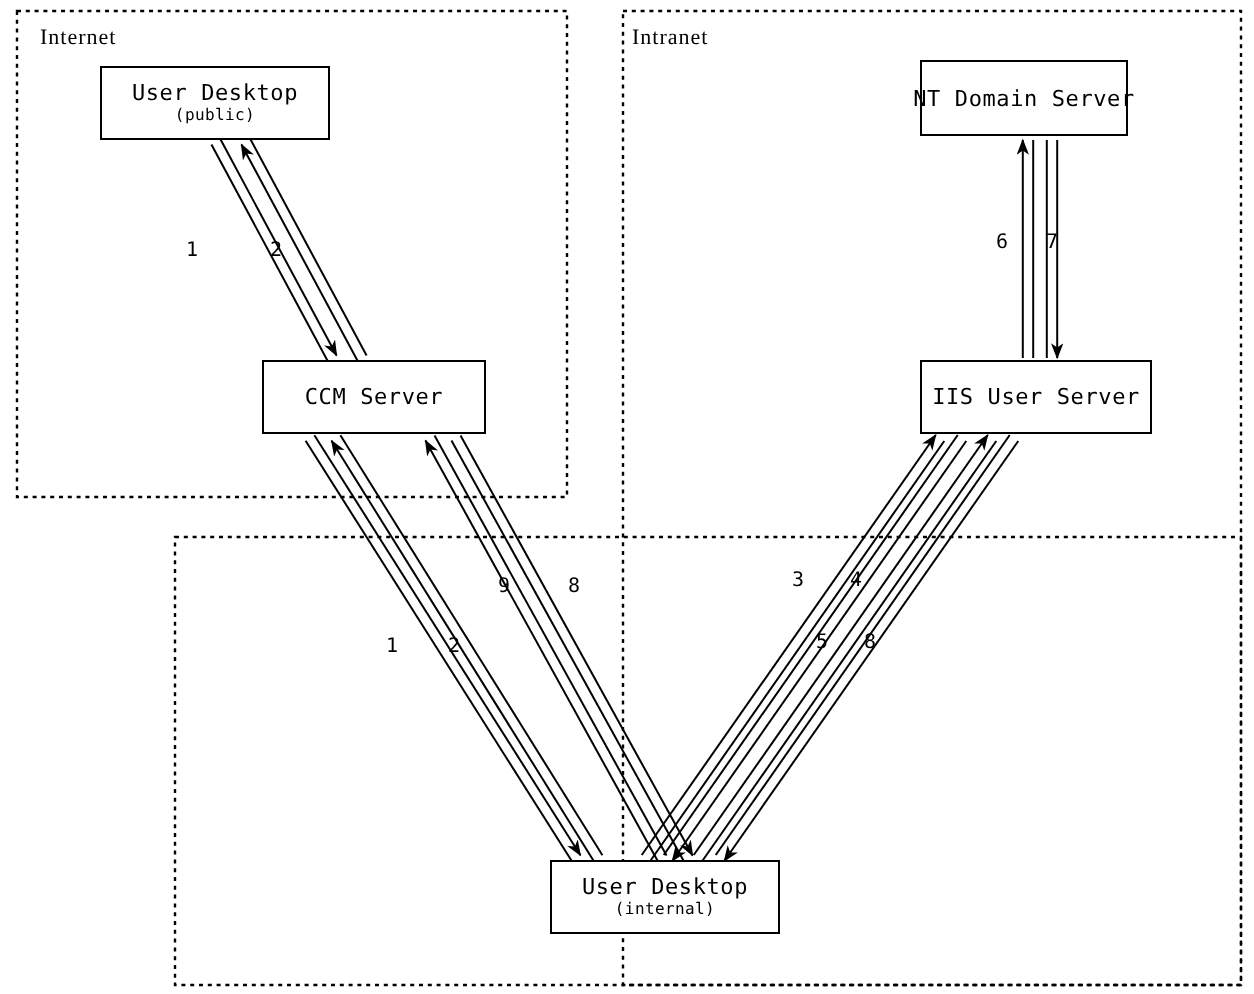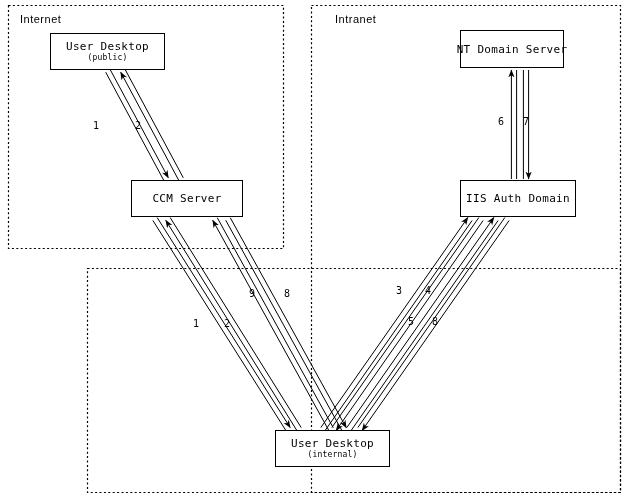--- a/index.html
+++ b/index.html
@@ -1,20 +1,20 @@
 <!DOCTYPE html>
 <html><head>
 <meta charset="utf-8">
 <style>
   html,body{margin:0;padding:0;background:#ffffff;}
   body{font-family:"DejaVu Sans Mono","Liberation Mono",monospace;}
   #canvas{position:relative;width:627px;height:497px;background:#ffffff;overflow:hidden;}
   #diagram-svg{position:absolute;left:0;top:0;width:627px;height:497px;}
   .zone-label{
-    position:absolute;font-family:Liberation Sans, sans-serif;
+    position:absolute;font-family:Liberation Serif, serif;
     font-size:11px;color:#000;letter-spacing:0.5px;white-space:nowrap;
   }
   .node-box{
     position:absolute;border:1px solid #000;background:#ffffff;
     display:flex;flex-direction:column;align-items:center;justify-content:center;
     font-family:"DejaVu Sans Mono","Liberation Mono",monospace;color:#000;
     box-sizing:border-box;
   }
   .node-title{font-size:11px;line-height:13px;white-space:nowrap;letter-spacing:0.3px;}
   .node-sub{font-size:8px;line-height:10px;white-space:nowrap;letter-spacing:0.2px;text-align:center;}
@@ -86,35 +86,35 @@
         </g>
         <g>
           <line x1="296.79402492136313" y1="430.37610826334014" x2="165.79402492136313" y2="220.37610826334014" stroke="#000000" stroke-width="1" marker-end="url(#ah)"></line>
           <line x1="301.20597507863687" y1="427.62389173665986" x2="170.20597507863687" y2="217.62389173665986" stroke="#000000" stroke-width="1"></line>
         </g>
       </g>
   </svg>
 
   <div id="zone-label-layer">
       <div class="zone-label" style="left: 20px; top: 13px;">Internet</div>
-      <div class="zone-label" style="left: 335px; top: 13px;">Intranet</div>
+      <div class="zone-label" style="left: 316px; top: 13px;">Intranet</div>
     </div>
   <div id="node-layer">
       <div class="node-box" style="left: 50px; top: 33px; width: 115px; height: 37px;">
         <div class="node-title">User Desktop</div>
         <div class="node-sub">(public)</div>
       </div>
       <div class="node-box" style="left: 131px; top: 180px; width: 112px; height: 37px; align-items: center;">
         <div class="node-title">CCM Server</div>
       </div>
       <div class="node-box" style="left: 460px; top: 30px; width: 104px; height: 38px;">
         <div class="node-title">NT Domain Server</div>
       </div>
       <div class="node-box" style="left: 460px; top: 180px; width: 116px; height: 37px;">
-        <div class="node-title">IIS Auth Domain</div>
+        <div class="node-title">IIS User Server</div>
       </div>
       <div class="node-box" style="left: 275px; top: 430px; width: 115px; height: 37px;">
         <div class="node-title">User Desktop</div>
         <div class="node-sub">(internal)</div>
       </div>
     </div>
   <div id="edge-label-layer">
       <div class="edge-label" style="left: 93px; top: 120px;">1</div>
       <div class="edge-label" style="left: 135px; top: 120px;">2</div>
       <div class="edge-label" style="left: 498px; top: 116px;">6</div>

